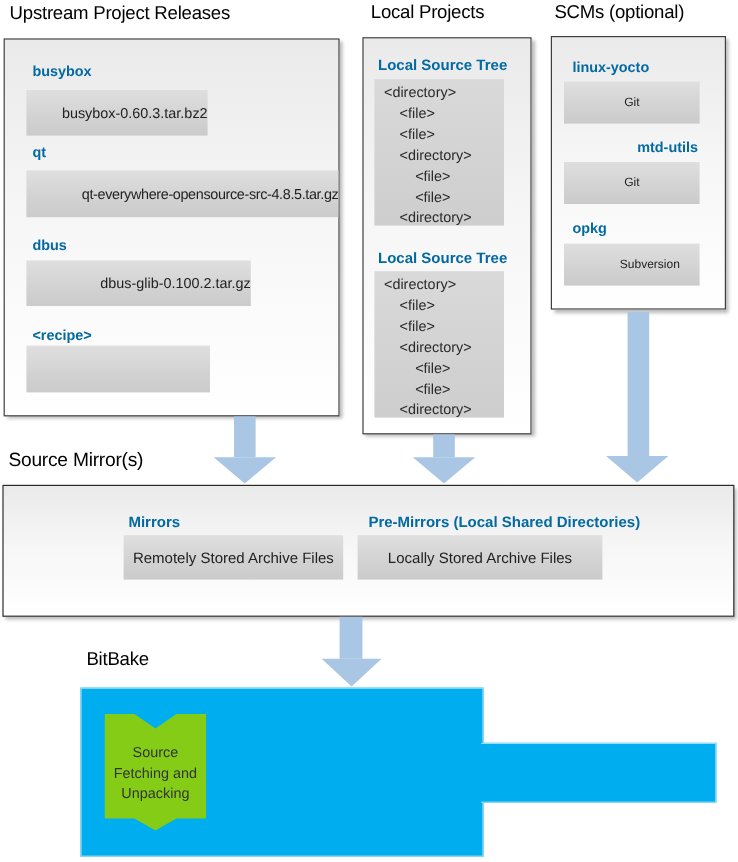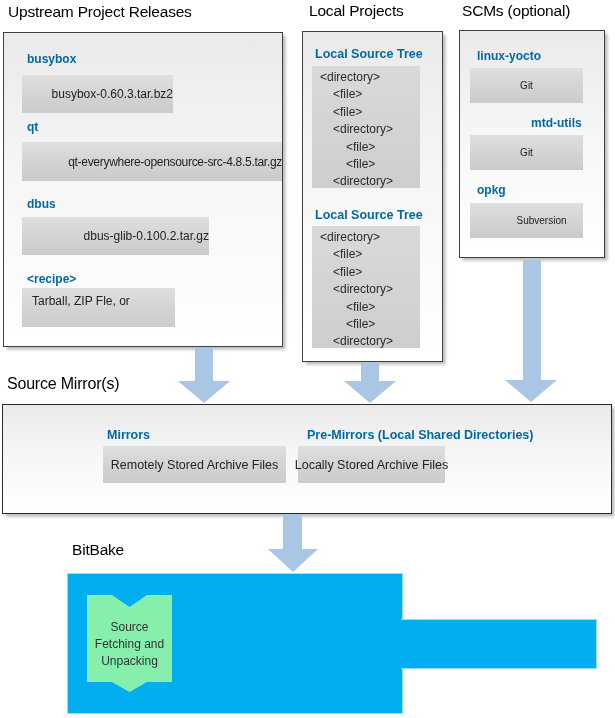--- a/index.html
+++ b/index.html
@@ -71,21 +71,21 @@
   .s-lab1 { left:483px; top:116px;margin-left:48px; }
   .s-box1 { left:470px; top:135px; width:113px; height:35px; }
   .s-lab2 { left:477px; top:183px; }
   .s-box2 { left:470px; top:203px; width:113px; height:35px;padding-left:30px; }
   .scm-val { font-size:10px; }
 
   
   .m-lab0 { left:107px; top:428px; font-size:12.5px; }
   .m-box0 { left:103px; top:446px; width:183px; height:37px; }
   .m-lab1 { left:307px; top:428px; font-size:12.5px; }
-  .m-box1 { left:298px; top:446px; width:147px; height:37px; }
+  .m-box1 { left:298px; top:446px; width:204px; height:37px; }
   .m-val { font-size:12.5px; }
 
   
   .arr-stem { position:absolute; width:18px; background:#a9c6e4; }
   .arr-head { position:absolute; width:0; height:0; border-left:26px solid transparent; border-right:26px solid transparent; border-top:22px solid #a9c6e4; }
   .a1s { left:195px; top:347px; height:34px; }
   .a1h { left:178px; top:381px; }
   .a2s { left:361px; top:362px; height:19px; }
   .a2h { left:344px; top:381px; }
   .a3s { left:523px; top:260px; height:120px; }
@@ -97,21 +97,21 @@
   .bb-rect {
     position:absolute; left:67px; top:573px; width:336px; height:141px;
     background:#00aeef; border:1.5px solid #9bdcf7;
   }
   .bb-arm {
     position:absolute; left:401px; top:619px; width:196px; height:50px;
     background:#00aeef; border:1.5px solid #9bdcf7; border-left:none;
   }
   .ribbon {
     position:absolute; left:87px; top:595px; width:85px; height:97px;
-    background:#86efac;
+    background:#84cc16;
     clip-path:polygon(0 0, 25px 0, 42.5px 12px, 60px 0, 85px 0, 85px 87px, 60px 87px, 42.5px 97px, 25px 87px, 0 87px);
     display:flex; flex-direction:column; justify-content:center; align-items:center;
     font-size:12px; line-height:17px; color:#333; text-align:center; padding-top:2px;
   }
 </style>
 </head>
 <body>
 
 <div class="sec-title t-upstream">Upstream Project Releases</div>
 <div class="sec-title t-local">Local Projects</div>
@@ -125,21 +125,20 @@
 <div class="grp-label u-lab1">qt</div>
 <div class="gbox left-text u-box1">
     <span>qt-everywhere-opensource-src-4.8.5.tar.gz</span>
   </div>
 <div class="grp-label u-lab2">dbus</div>
 <div class="gbox left-text u-box2">
     <span>dbus-glib-0.100.2.tar.gz</span>
   </div>
 <div class="grp-label u-lab3">&lt;recipe&gt;</div>
 <div class="gbox u-box3">
-  <div class="tl">Tarball, ZIP Fle, or</div>
 </div>
 
 <div class="panel p-local"></div>
 <div class="grp-label lp-lab0">Local Source Tree</div>
 <div class="tree tree0">
   <div class="tl ind0">&lt;directory&gt;</div>
   <div class="tl ind1">&lt;file&gt;</div>
   <div class="tl ind1">&lt;file&gt;</div>
   <div class="tl ind1">&lt;directory&gt;</div>
   <div class="tl ind2">&lt;file&gt;</div>

